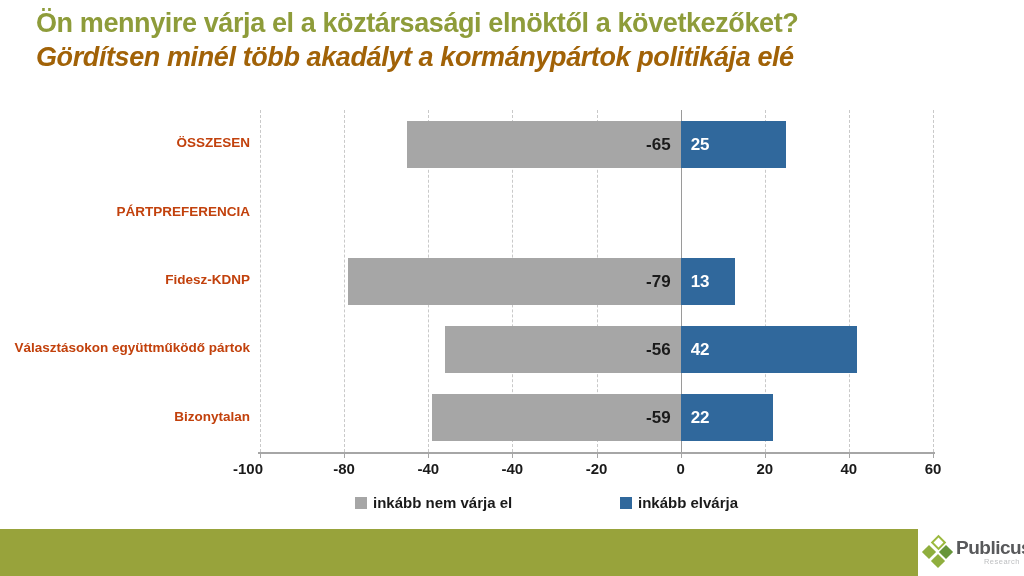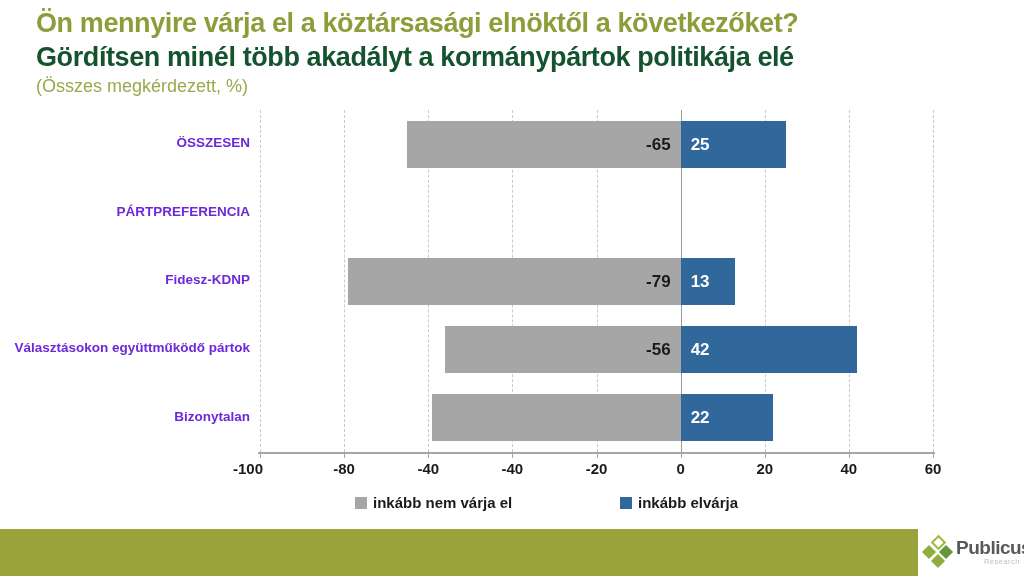--- a/index.html
+++ b/index.html
@@ -14,21 +14,21 @@
   .title-sub{font-size:18px;line-height:24px;}
   
   #plot-layer{position:absolute;left:0;top:0;width:1024px;height:576px;}
   .gridline{position:absolute;width:0;border-left:1px dashed #c9c9c9;}
   .gridline.zero{border-left:1px solid #9a9a9a;}
   .axis-line{position:absolute;height:0;border-top:2px solid #a6a6a6;}
   .axis-tick{position:absolute;width:0;border-left:1px solid #a6a6a6;height:5px;}
   .tick-label{position:absolute;width:70px;margin-left:-35px;text-align:center;
     font-size:15px;font-weight:bold;color:#1a1a1a;}
   .cat-label{position:absolute;text-align:right;font-size:13.5px;font-weight:bold;
-    color:#6d28d9;white-space:nowrap;}
+    color:#c2410c;white-space:nowrap;}
   .bar{position:absolute;}
   .bar-val{position:absolute;font-size:17px;font-weight:bold;white-space:nowrap;}
   .bar-val.neg{color:#1a1a1a;text-align:right;}
   .bar-val.pos{color:#ffffff;text-align:left;}
   
   .legend-item{position:absolute;display:flex;align-items:center;gap:6px;}
   .legend-swatch{width:12px;height:12px;display:inline-block;}
   .legend-label{font-size:15px;font-weight:bold;color:#1a1a1a;}
   
   .footer-bar{position:absolute;left:0;top:529px;width:918px;height:47px;}
@@ -41,22 +41,21 @@
   .logo-d.bottom{left:9px;top:19px;background:#8fae3e;}
   .logo-text{position:absolute;left:38px;top:9px;width:64px;}
   .logo-name{font-size:19px;font-weight:bold;color:#58595b;letter-spacing:-0.5px;line-height:20px;}
   .logo-sub{font-size:7.5px;color:#bfc0c2;text-align:right;margin-top:-1px;letter-spacing:0.5px;}
 </style>
 </head>
 <body>
 
 <div class="title-block">
   <div class="title-line1" style="color: rgb(142, 156, 58);">Ön mennyire várja el a köztársasági elnöktől a következőket?</div>
-  <div class="title-line2" style="color: #14532d;">Gördítsen minél több akadályt a kormánypártok politikája elé</div>
-  <div class="title-sub" style="color: rgb(154, 169, 76);">(Összes megkérdezett, %)</div>
+  <div class="title-line2" style="color: #a16207; font-style: italic;">Gördítsen minél több akadályt a kormánypártok politikája elé</div>
 </div>
 
 <div id="plot-layer">
     <div class="gridline" style="left: 260px; top: 110px; height: 342px;"></div>
     <div class="axis-tick" style="left: 260px; top: 453px;"></div>
     <div class="tick-label" style="left: 248px; top: 460px;">-100</div>
     <div class="gridline" style="left: 344.125px; top: 110px; height: 342px;"></div>
     <div class="axis-tick" style="left: 344.125px; top: 453px;"></div>
     <div class="tick-label" style="left: 344.125px; top: 460px;">-80</div>
     <div class="gridline" style="left: 428.25px; top: 110px; height: 342px;"></div>
@@ -92,20 +91,21 @@
     <div class="bar-val neg" style="left: 348.331px; top: 257.5px; width: 322.294px; line-height: 47px;">-79</div>
     <div class="bar" style="left: 680.625px; top: 257.5px; width: 54.6812px; height: 47px; background: rgb(48, 104, 156);"></div>
     <div class="bar-val pos" style="left: 690.625px; top: 257.5px; line-height: 47px;">13</div>
     <div class="cat-label" style="right: 774px; top: 340.4px;">Választásokon együttműködő pártok</div>
     <div class="bar" style="left: 445.075px; top: 325.9px; width: 235.55px; height: 47px; background: rgb(166, 166, 166);"></div>
     <div class="bar-val neg" style="left: 445.075px; top: 325.9px; width: 225.55px; line-height: 47px;">-56</div>
     <div class="bar" style="left: 680.625px; top: 325.9px; width: 176.662px; height: 47px; background: rgb(48, 104, 156);"></div>
     <div class="bar-val pos" style="left: 690.625px; top: 325.9px; line-height: 47px;">42</div>
     <div class="cat-label" style="right: 774px; top: 408.8px;">Bizonytalan</div>
     <div class="bar" style="left: 432.456px; top: 394.3px; width: 248.169px; height: 47px; background: rgb(166, 166, 166);"></div>
+    <div class="bar-val neg" style="left: 432.456px; top: 394.3px; width: 238.169px; line-height: 47px;">-59</div>
     <div class="bar" style="left: 680.625px; top: 394.3px; width: 92.5375px; height: 47px; background: rgb(48, 104, 156);"></div>
     <div class="bar-val pos" style="left: 690.625px; top: 394.3px; line-height: 47px;">22</div>
   </div>
 
 <div class="legend-item" style="left:355px;top:494px;">
   <span class="legend-swatch" style="background: rgb(166, 166, 166);"></span>
   <span class="legend-label">inkább nem várja el</span>
 </div>
 <div class="legend-item" style="left:620px;top:494px;">
   <span class="legend-swatch" style="background: rgb(48, 104, 156);"></span>

